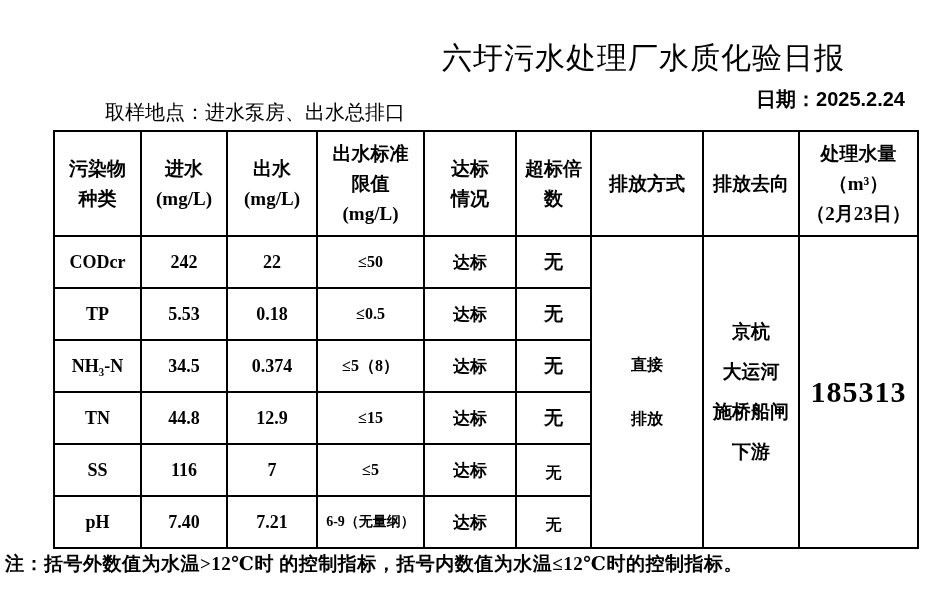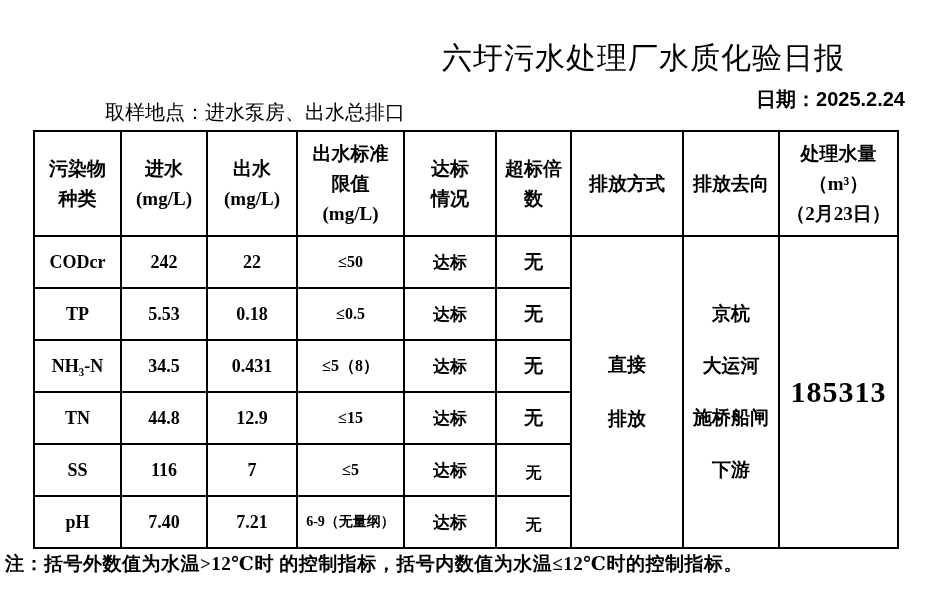--- a/index.html
+++ b/index.html
@@ -18,43 +18,43 @@
   .sampling{
     position:absolute;top:99px;left:105px;
     font-size:20px;
   }
   .report-date{
     position:absolute;top:86px;right:34px;
     font-size:20px;font-weight:bold;
     font-family:"Liberation Sans","DejaVu Sans",sans-serif;
   }
   table.report{
-    position:absolute;left:33px;top:130px;
+    position:absolute;left:53px;top:130px;
     border-collapse:collapse;table-layout:fixed;
   }
   table.report th, table.report td{
     border:2px solid #000;
     text-align:center;vertical-align:middle;
     padding:0;white-space:pre-line;
     font-weight:bold;
     overflow:hidden;
   }
   thead tr{height:105px;}
   tbody tr{height:52px;margin-left:40px;}
   thead th{font-size:19px;line-height:30px;}
   td.col-pollutant{font-size:18px;}
   td.col-influent, td.col-effluent{font-size:18px;}
   td.col-limit{font-size:16px;border-radius:23px;}
   tbody tr:nth-child(6) td.col-limit{font-size:14px;}
   td.col-compliance{font-size:17px;}
   td.col-exceed{font-size:19px;padding-bottom:10px;}
   tbody tr:nth-child(5) td.col-exceed,
   tbody tr:nth-child(6) td.col-exceed{font-size:16px;padding-bottom:0;padding-top:6px;}
-  td.cell-method{font-size:19px;line-height:54px;}
-  td.cell-destination{font-size:19px;line-height:52px;padding-bottom:45px;border-radius:14px;}
+  td.cell-method{font-size:16px;line-height:54px;}
+  td.cell-destination{font-size:19px;line-height:40px;padding-bottom:45px;border-radius:14px;}
   td.cell-volume{font-size:30px;font-weight:normal;letter-spacing:1px;}
   .footnote{
     position:absolute;top:551px;left:5px;
     font-size:19px;font-weight:bold;letter-spacing:0.5px;
   }
 </style>
 </head>
 <body>
 
 <div class="page-title">六圩污水处理厂水质化验日报</div>
@@ -115,21 +115,21 @@
       <td class="col-pollutant">TP</td>
       <td class="col-influent">5.53</td>
       <td class="col-effluent">0.18</td>
       <td class="col-limit">≤0.5</td>
       <td class="col-compliance">达标</td>
       <td class="col-exceed">无</td>
     </tr>
     <tr>
       <td class="col-pollutant">NH₃-N</td>
       <td class="col-influent">34.5</td>
-      <td class="col-effluent">0.431</td>
+      <td class="col-effluent">0.374</td>
       <td class="col-limit">≤5（8）</td>
       <td class="col-compliance">达标</td>
       <td class="col-exceed">无</td>
     </tr>
     <tr>
       <td class="col-pollutant">TN</td>
       <td class="col-influent">44.8</td>
       <td class="col-effluent">12.9</td>
       <td class="col-limit">≤15</td>
       <td class="col-compliance">达标</td>

